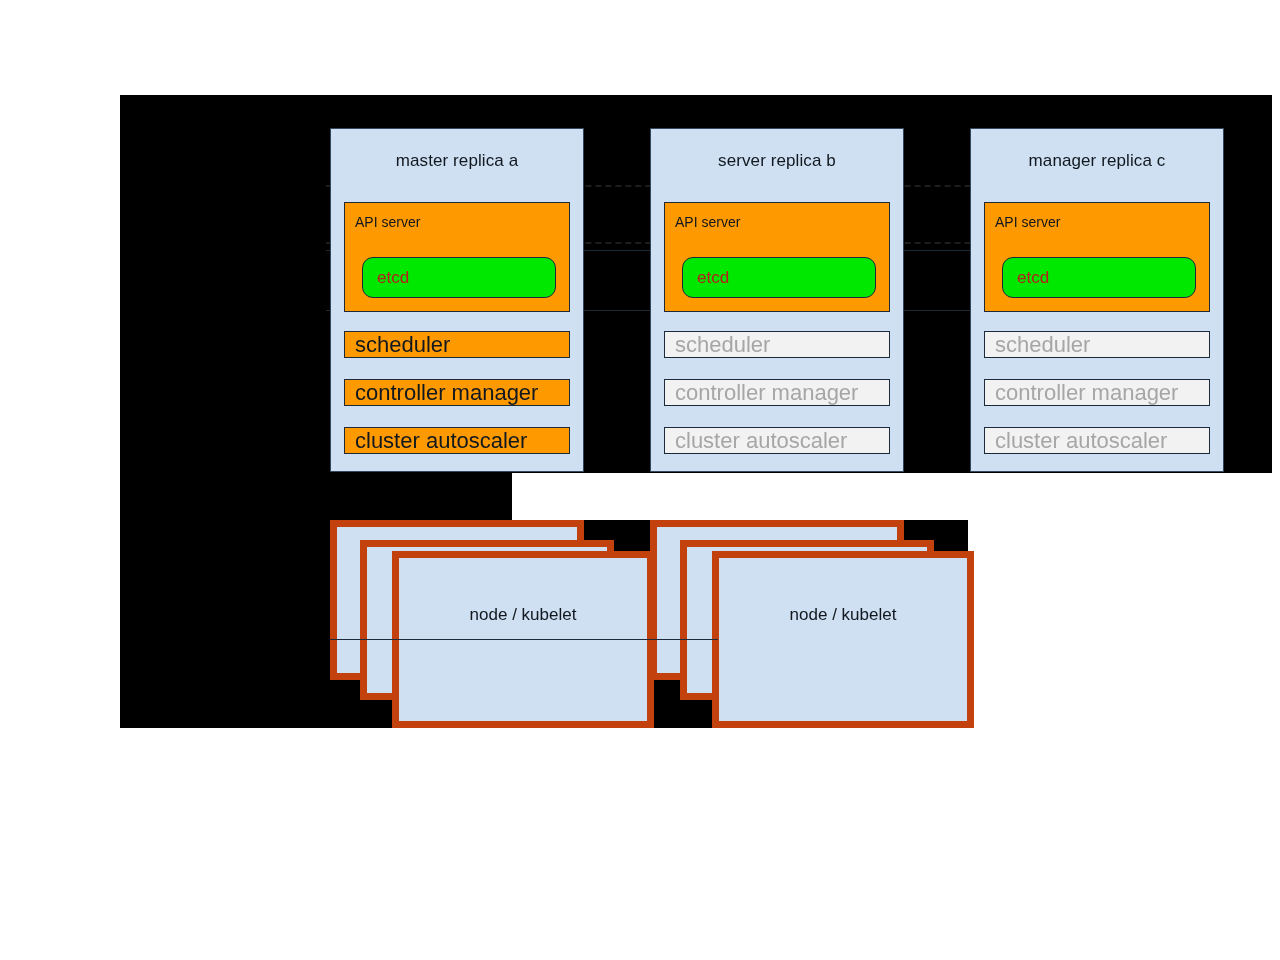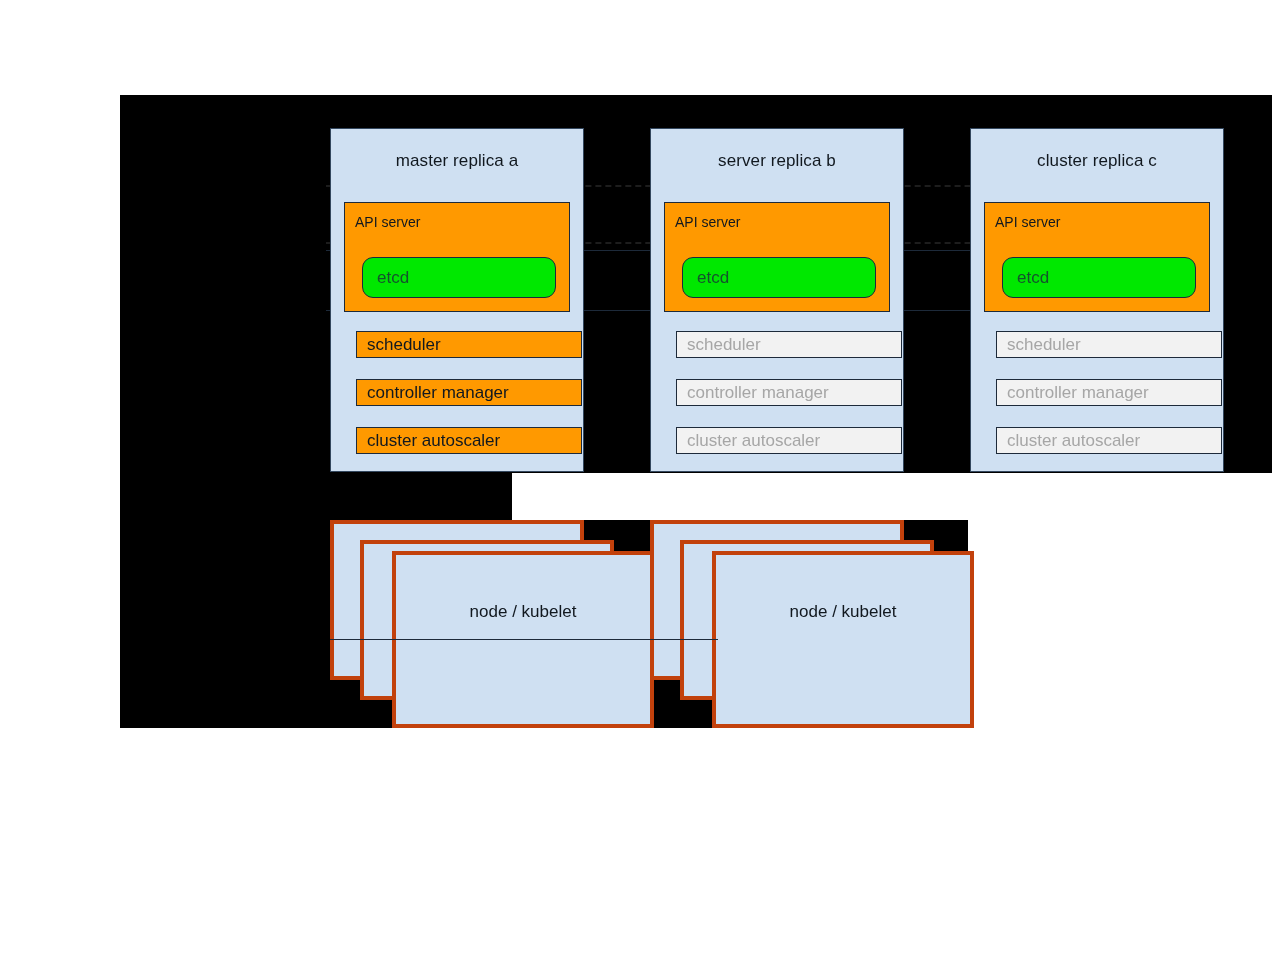--- a/index.html
+++ b/index.html
@@ -58,24 +58,23 @@
     letter-spacing: .1px;
   }
 
   
   .comp {
     position: absolute;
     box-sizing: border-box;
     border: 1.5px solid #1d2a3a;
     display: flex;
     align-items: center;
-    font-size: 17px;
+    font-size: 22px;
     padding-left: 10px;
     color: #11181f;
-    margin-left: 12px;
   }
   .comp.active {
     background: #ff9900;
   }
   .comp.inactive {
     background: #f2f2f2;
     color: #a6a6a6;
     border-color: #1d2a3a;
   }
 
@@ -97,29 +96,29 @@
   .etcd {
     position: absolute;
     box-sizing: border-box;
     background: #00e800;
     border: 1.5px solid #1d2a3a;
     border-radius: 11px;
     display: flex;
     align-items: center;
     padding-left: 14px;
     font-size: 17px;
-    color: #14532d;
+    color: #b91c1c;
   }
 
   
   .nodecard {
     position: absolute;
     box-sizing: border-box;
     background: #cfe0f2;
-    border: 4px solid #c2410c;
+    border: 7px solid #c2410c;
   }
   .nodecard-label {
     position: absolute;
     left: 0;
     width: 100%;
     text-align: center;
     font-size: 17px;
     color: #11181f;
   }
 </style>
@@ -157,21 +156,21 @@
   <div class="apiserver" style="left:664px; top:202px; width:226px; height:110px;">
     <div class="apiserver-label">API server</div>
   </div>
   <div class="etcd" style="left:682px; top:257px; width:194px; height:41px;">etcd</div>
 
   <div class="comp inactive" style="left:664px; top:331px; width:226px; height:27px;">scheduler</div>
   <div class="comp inactive" style="left:664px; top:379px; width:226px; height:27px;">controller manager</div>
   <div class="comp inactive" style="left:664px; top:427px; width:226px; height:27px;">cluster autoscaler</div>
 
   <div class="replica" style="left:970px; top:128px; width:254px; height:344px;">
-    <div class="replica-title">cluster replica c</div>
+    <div class="replica-title">manager replica c</div>
   </div>
 
   <div class="apiserver" style="left:984px; top:202px; width:226px; height:110px;">
     <div class="apiserver-label">API server</div>
   </div>
   <div class="etcd" style="left:1002px; top:257px; width:194px; height:41px;">etcd</div>
 
   <div class="comp inactive" style="left:984px; top:331px; width:226px; height:27px;">scheduler</div>
   <div class="comp inactive" style="left:984px; top:379px; width:226px; height:27px;">controller manager</div>
   <div class="comp inactive" style="left:984px; top:427px; width:226px; height:27px;">cluster autoscaler</div>

